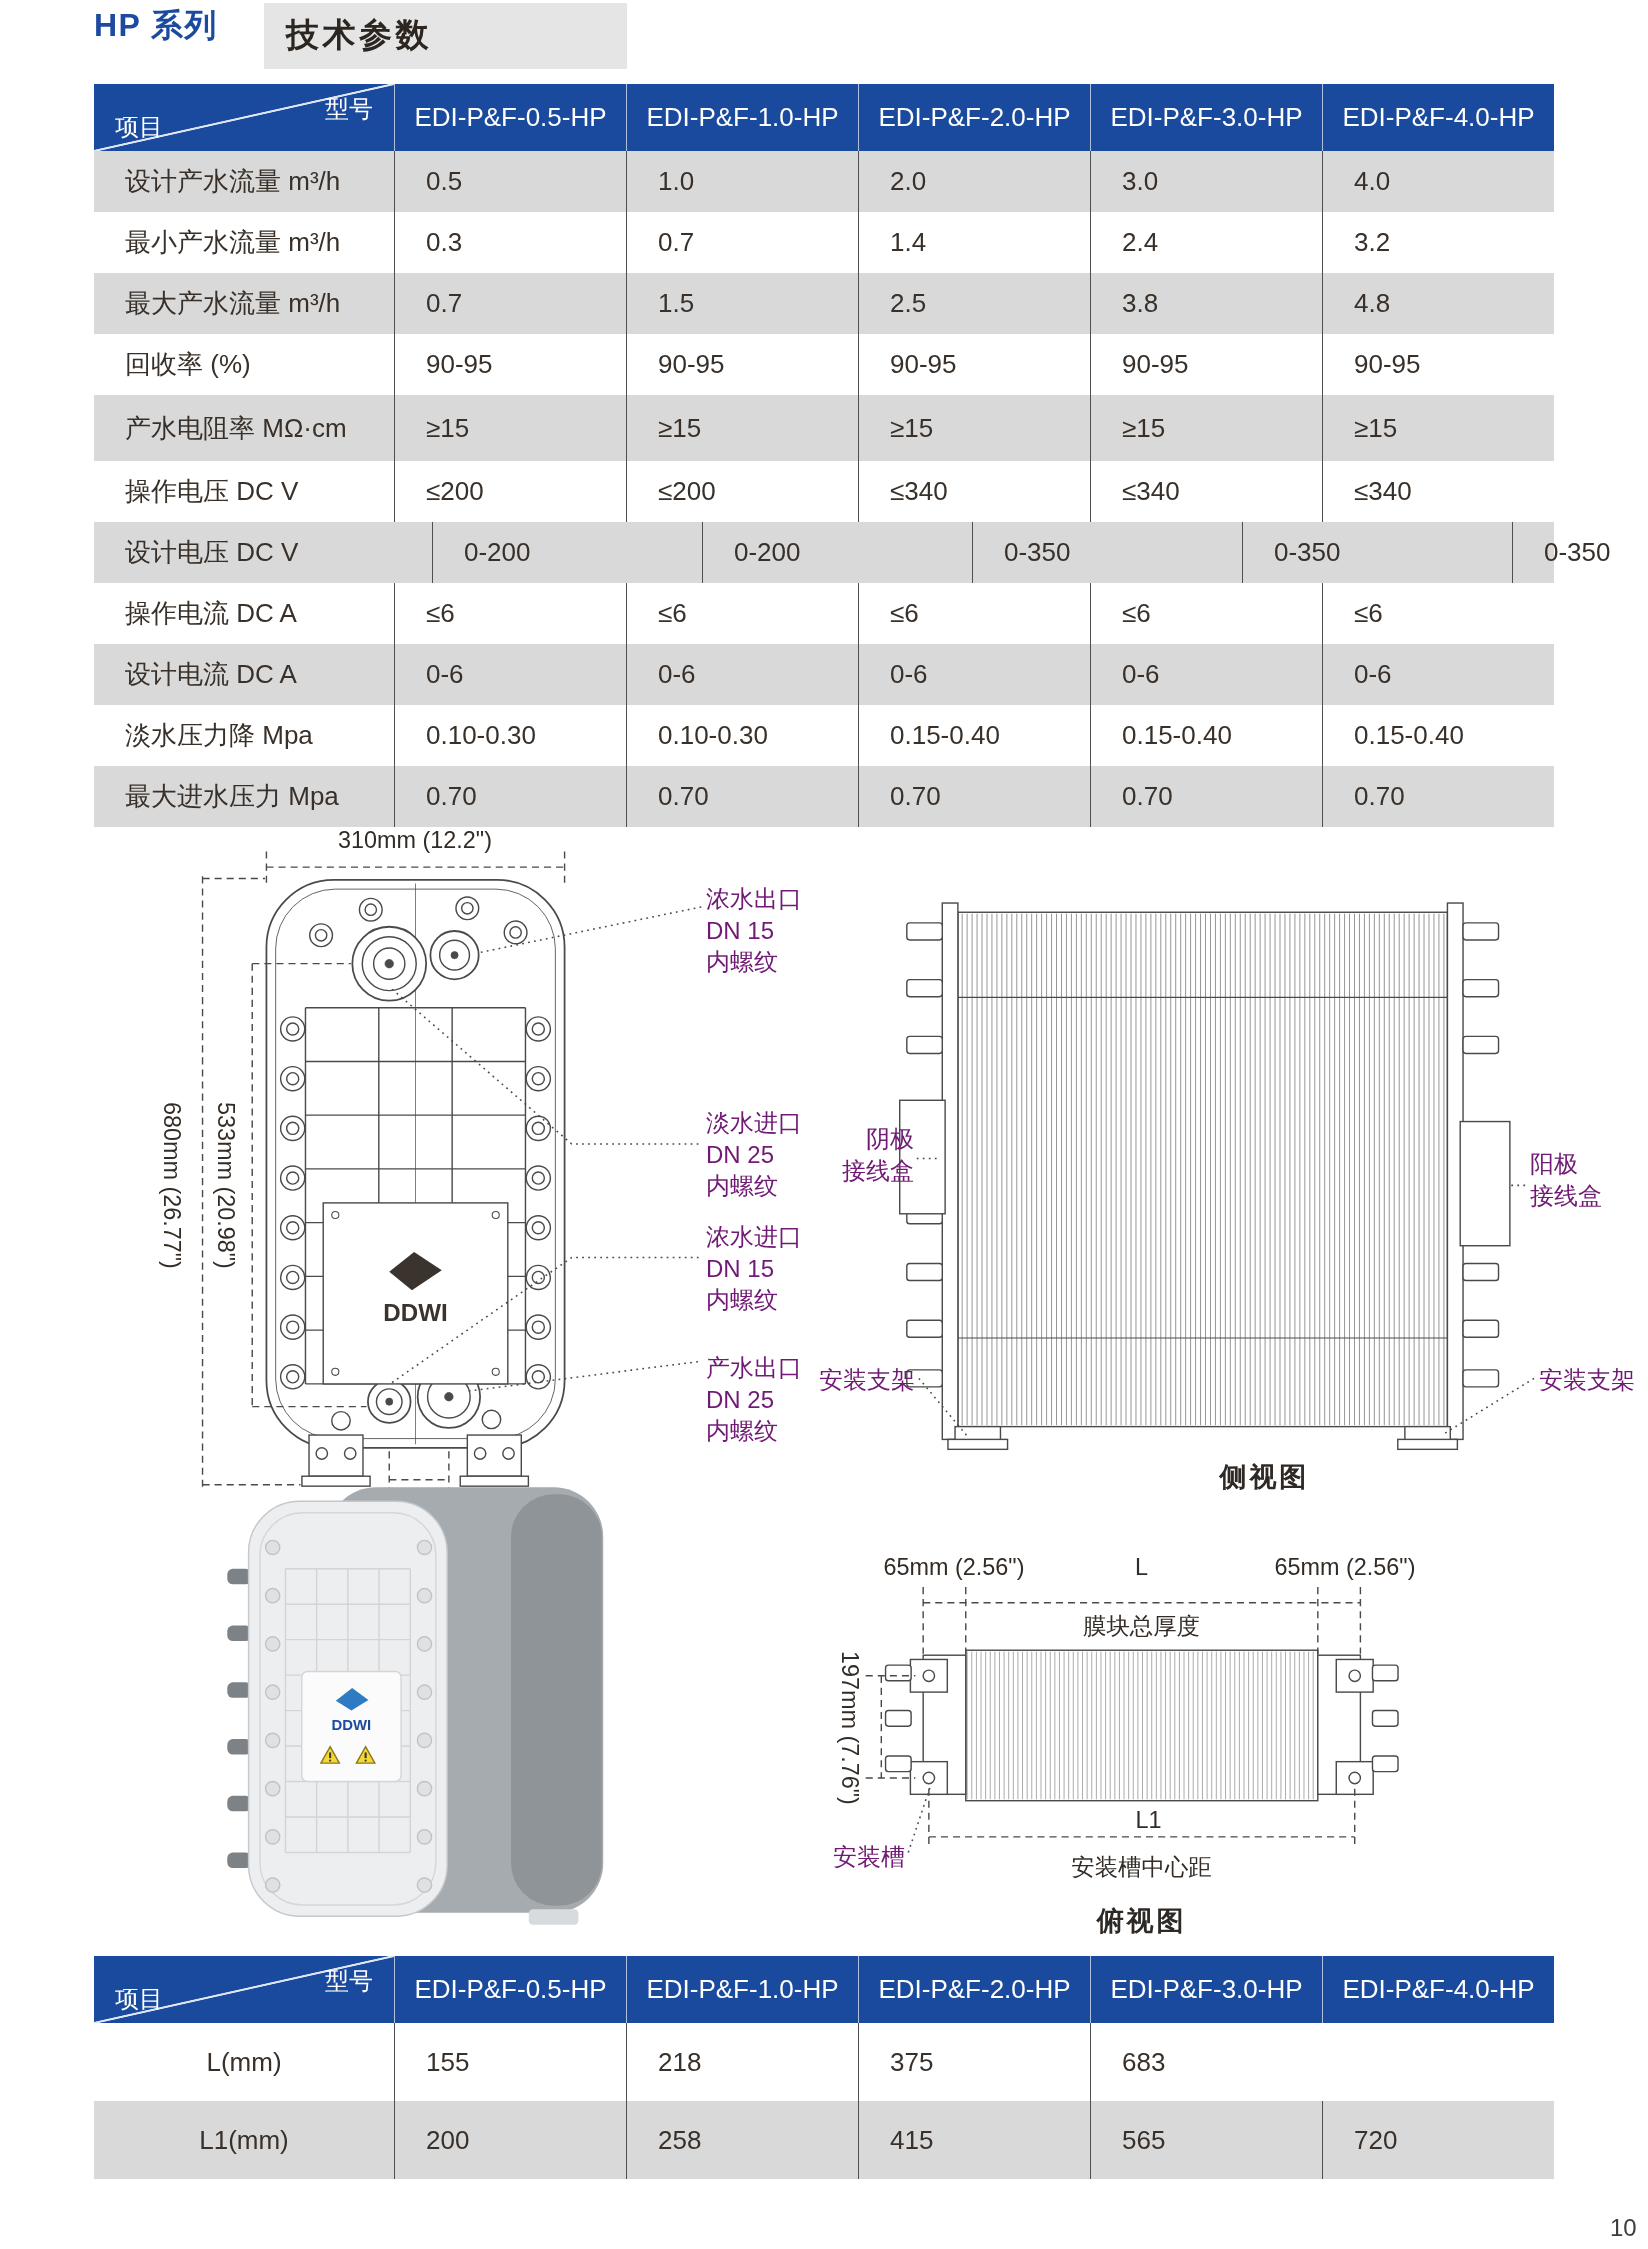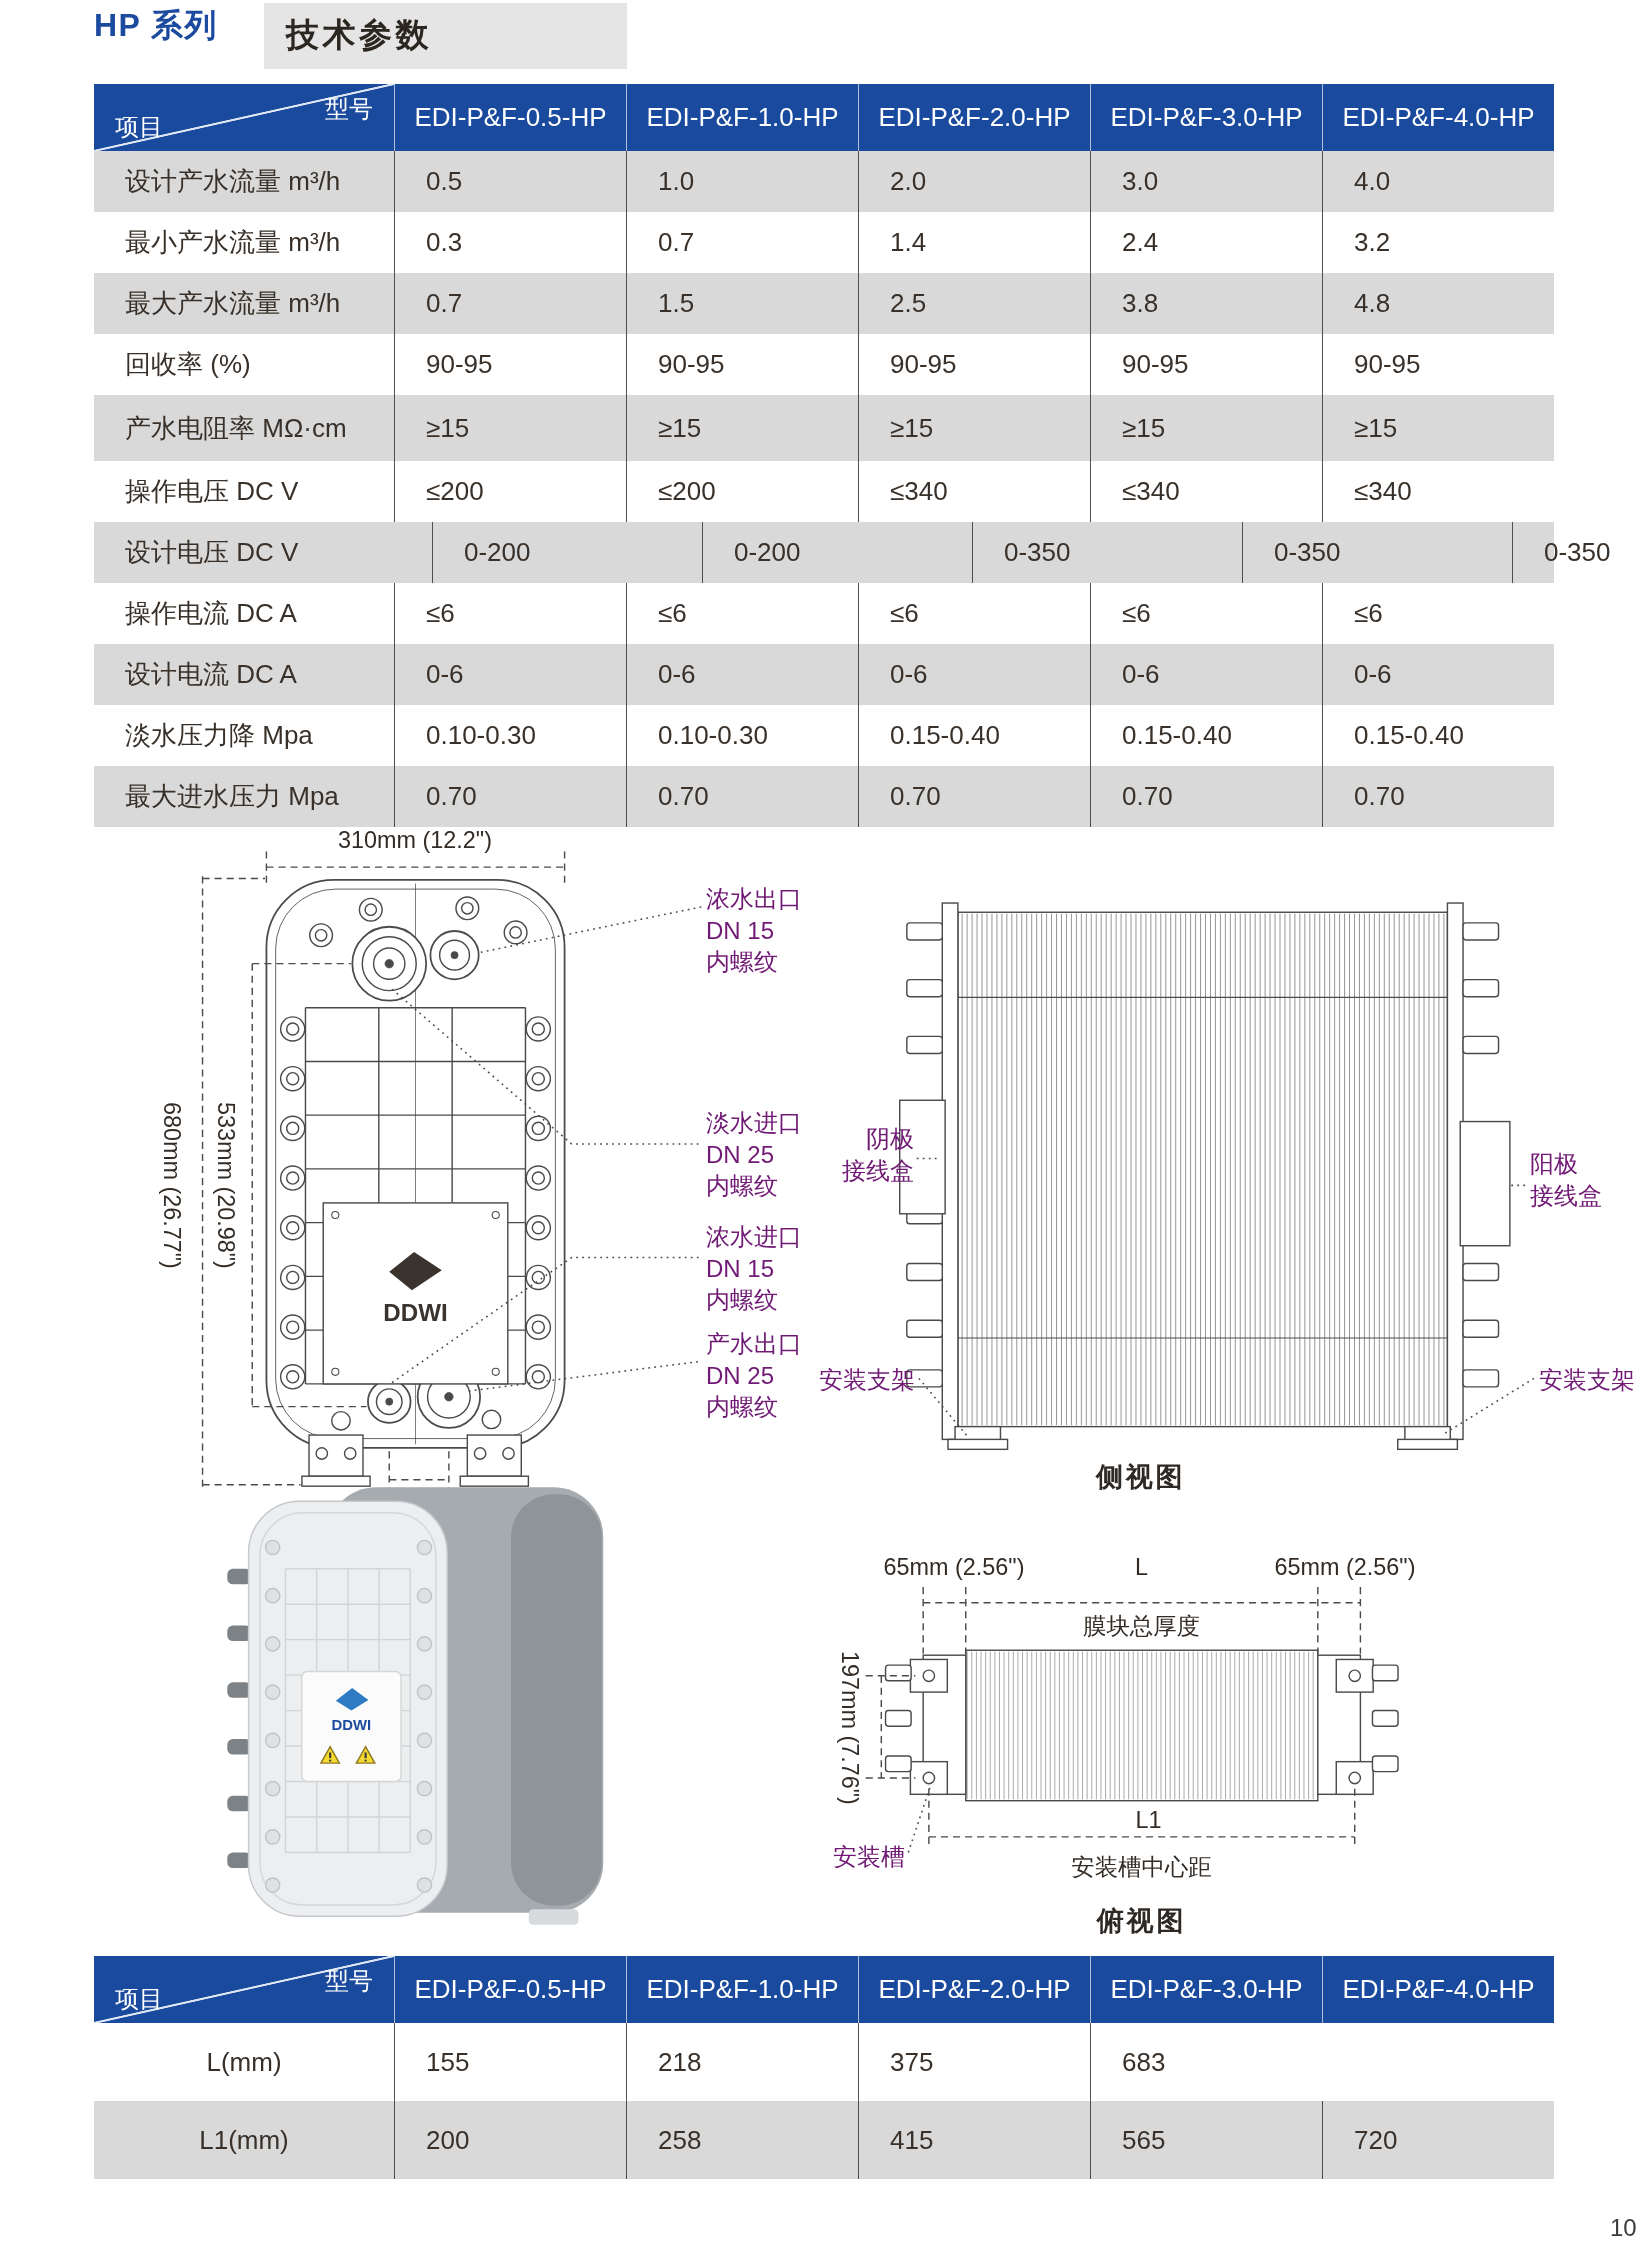--- a/index.html
+++ b/index.html
@@ -280,21 +280,21 @@
     <div class="dimtext ctr" style="left:163px;top:687px;width:248px;">78mm (3.07")</div>
     <div class="port-label" style="left:578px;top:67px;">浓水出口
 DN 15
 内螺纹</div>
     <div class="port-label" style="left:578px;top:291px;">淡水进口
 DN 25
 内螺纹</div>
     <div class="port-label" style="left:578px;top:405px;">浓水进口
 DN 15
 内螺纹</div>
-    <div class="port-label" style="left:578px;top:512px;">产水出口
+    <div class="port-label" style="left:578px;top:536px;">产水出口
 DN 25
 内螺纹</div>
     <div class="figcap" style="left:181px;top:735px;width:213px;text-align:center;">后视图</div>
   </div>
 
   <div class="fig" style="left:816px;top:873px;width:823px;height:639px;">
     <svg width="823" height="639" viewBox="0 0 1160 900">
       <g>
           <line x1="206" y1="57" x2="206" y2="778" stroke="#6a6a6a" stroke-width="1"></line>
           <line x1="213" y1="57" x2="213" y2="778" stroke="#6a6a6a" stroke-width="1"></line>
@@ -438,21 +438,21 @@
         <line x1="145" y1="712" x2="212" y2="792"></line>
         <line x1="1012" y1="712" x2="882" y2="792"></line>
       </g>
     </svg>
     <div class="port-label lbl-r" style="left:0;top:250px;width:98px;">阴极
 接线盒</div>
     <div class="port-label" style="left:714px;top:275px;">阳极
 接线盒</div>
     <div class="port-label lbl-r" style="left:0;top:491px;width:99px;">安装支架</div>
     <div class="port-label" style="left:723px;top:491px;">安装支架</div>
-    <div class="figcap" style="left:280px;top:586px;width:213px;text-align:left;">侧视图</div>
+    <div class="figcap" style="left:280px;top:586px;width:213px;text-align:right;">侧视图</div>
   </div>
 
   <div class="fig" style="left:206px;top:1462px;width:454px;height:483px;">
     <svg width="454" height="483" viewBox="0 0 640 680">
       <rect x="170" y="35" width="390" height="600" rx="70" fill="#a6abaf"></rect>
       <rect x="430" y="45" width="128" height="580" rx="60" fill="#8f9498"></rect>
       <rect x="455" y="630" width="70" height="22" rx="6" fill="#d8dbdd"></rect>
       <g>
           <rect x="30" y="150" width="34" height="22" rx="8" fill="#7d8287"></rect>
           <rect x="30" y="230" width="34" height="22" rx="8" fill="#7d8287"></rect>

